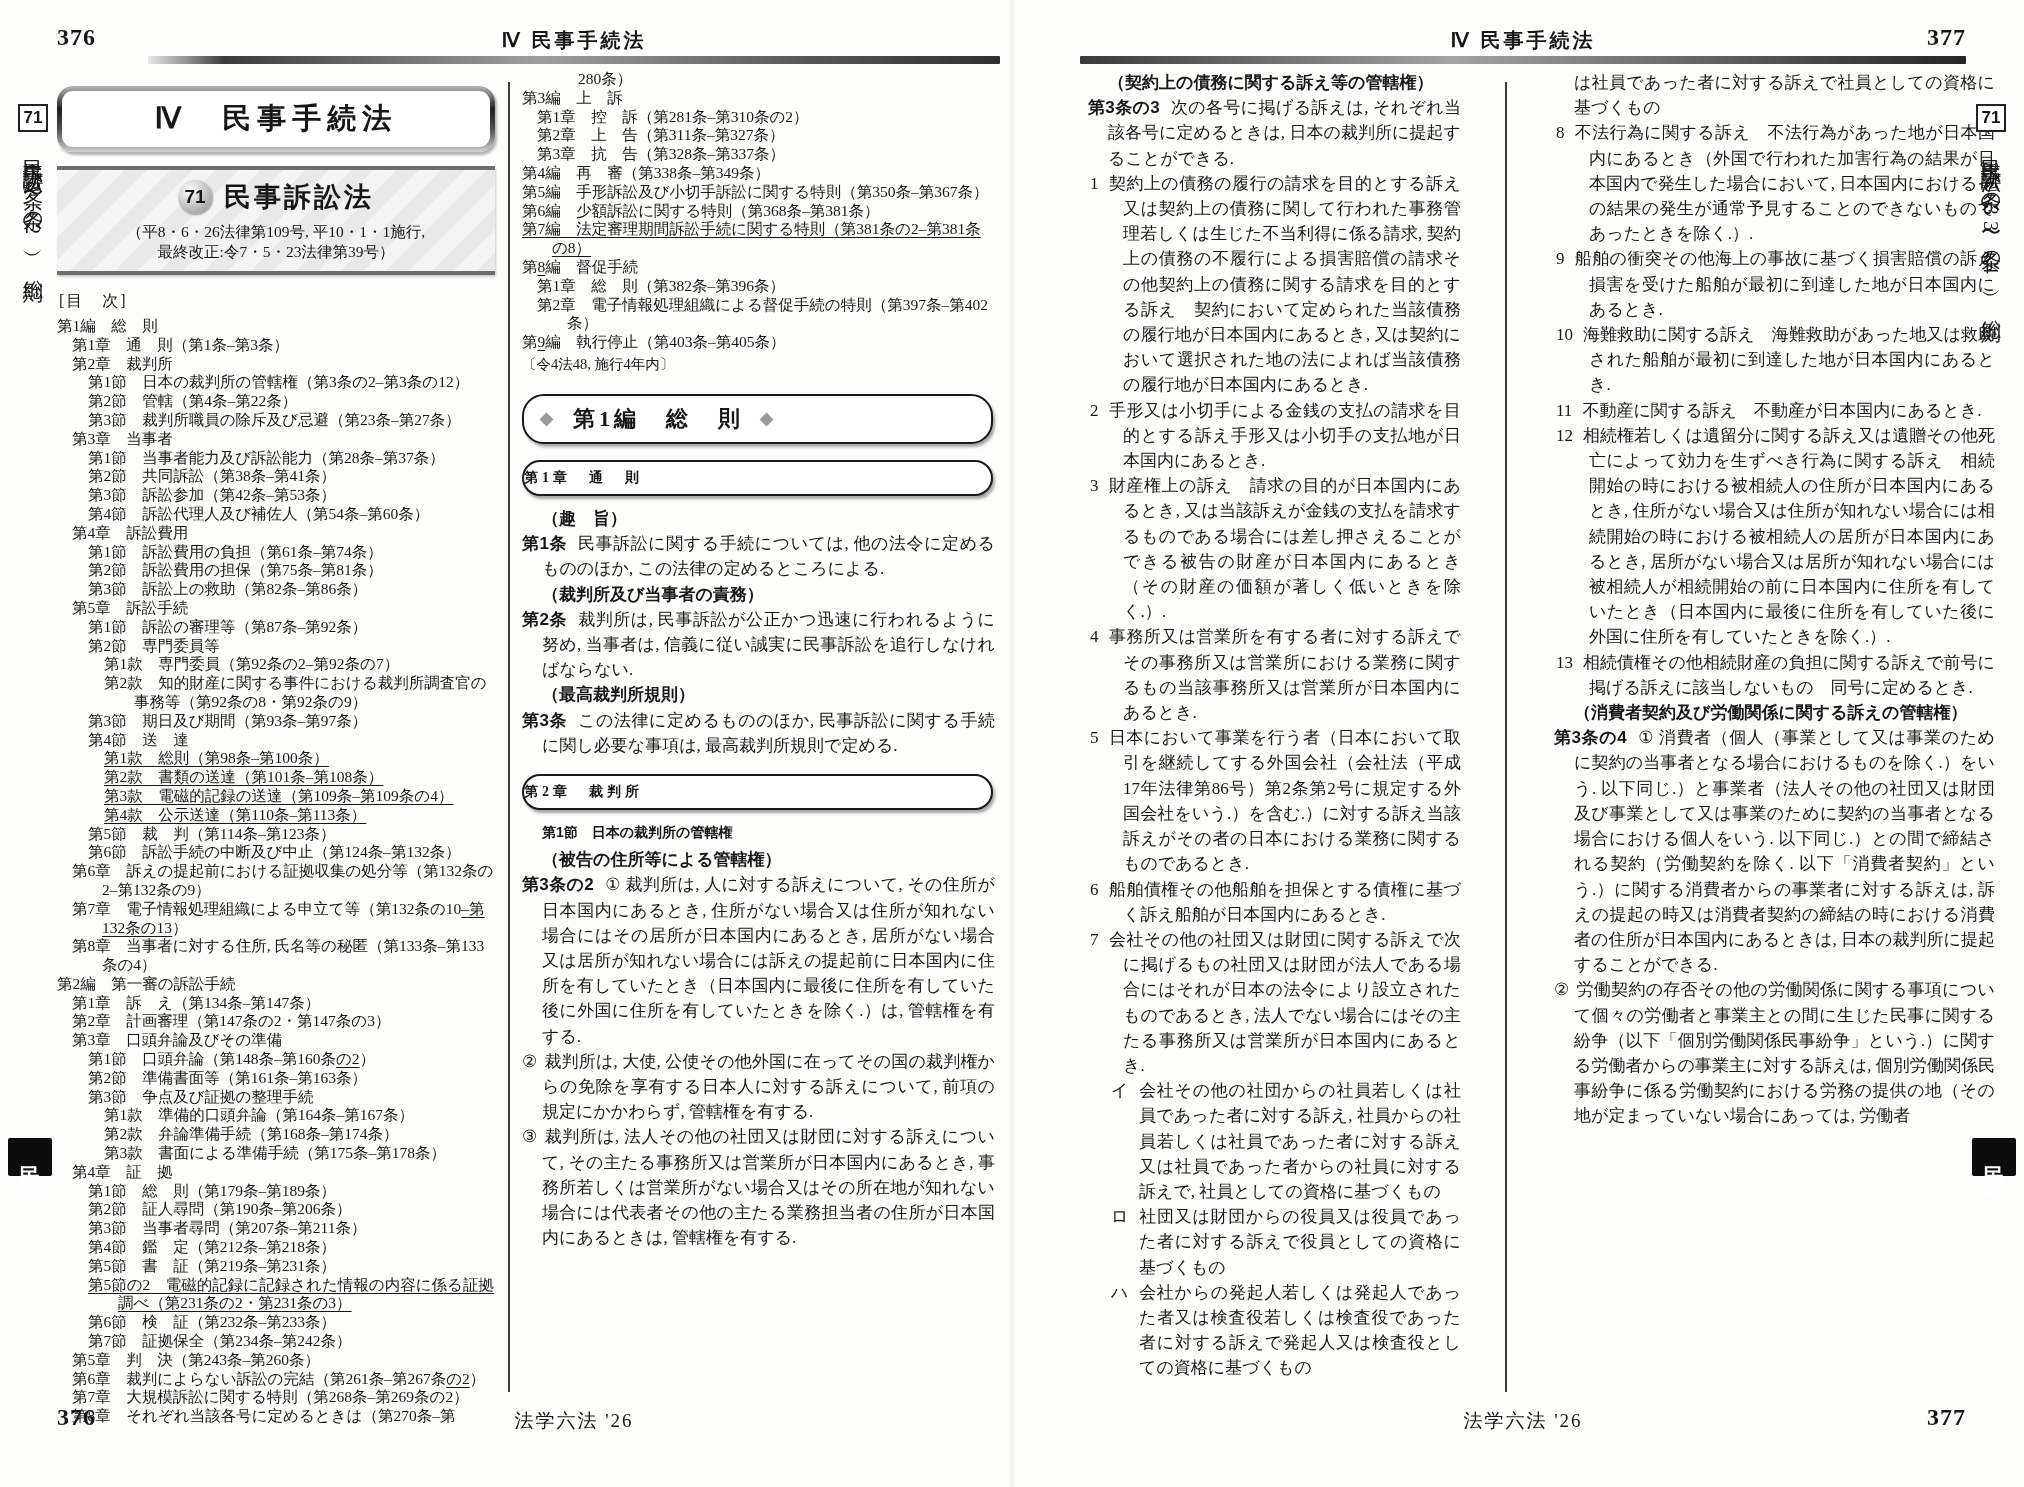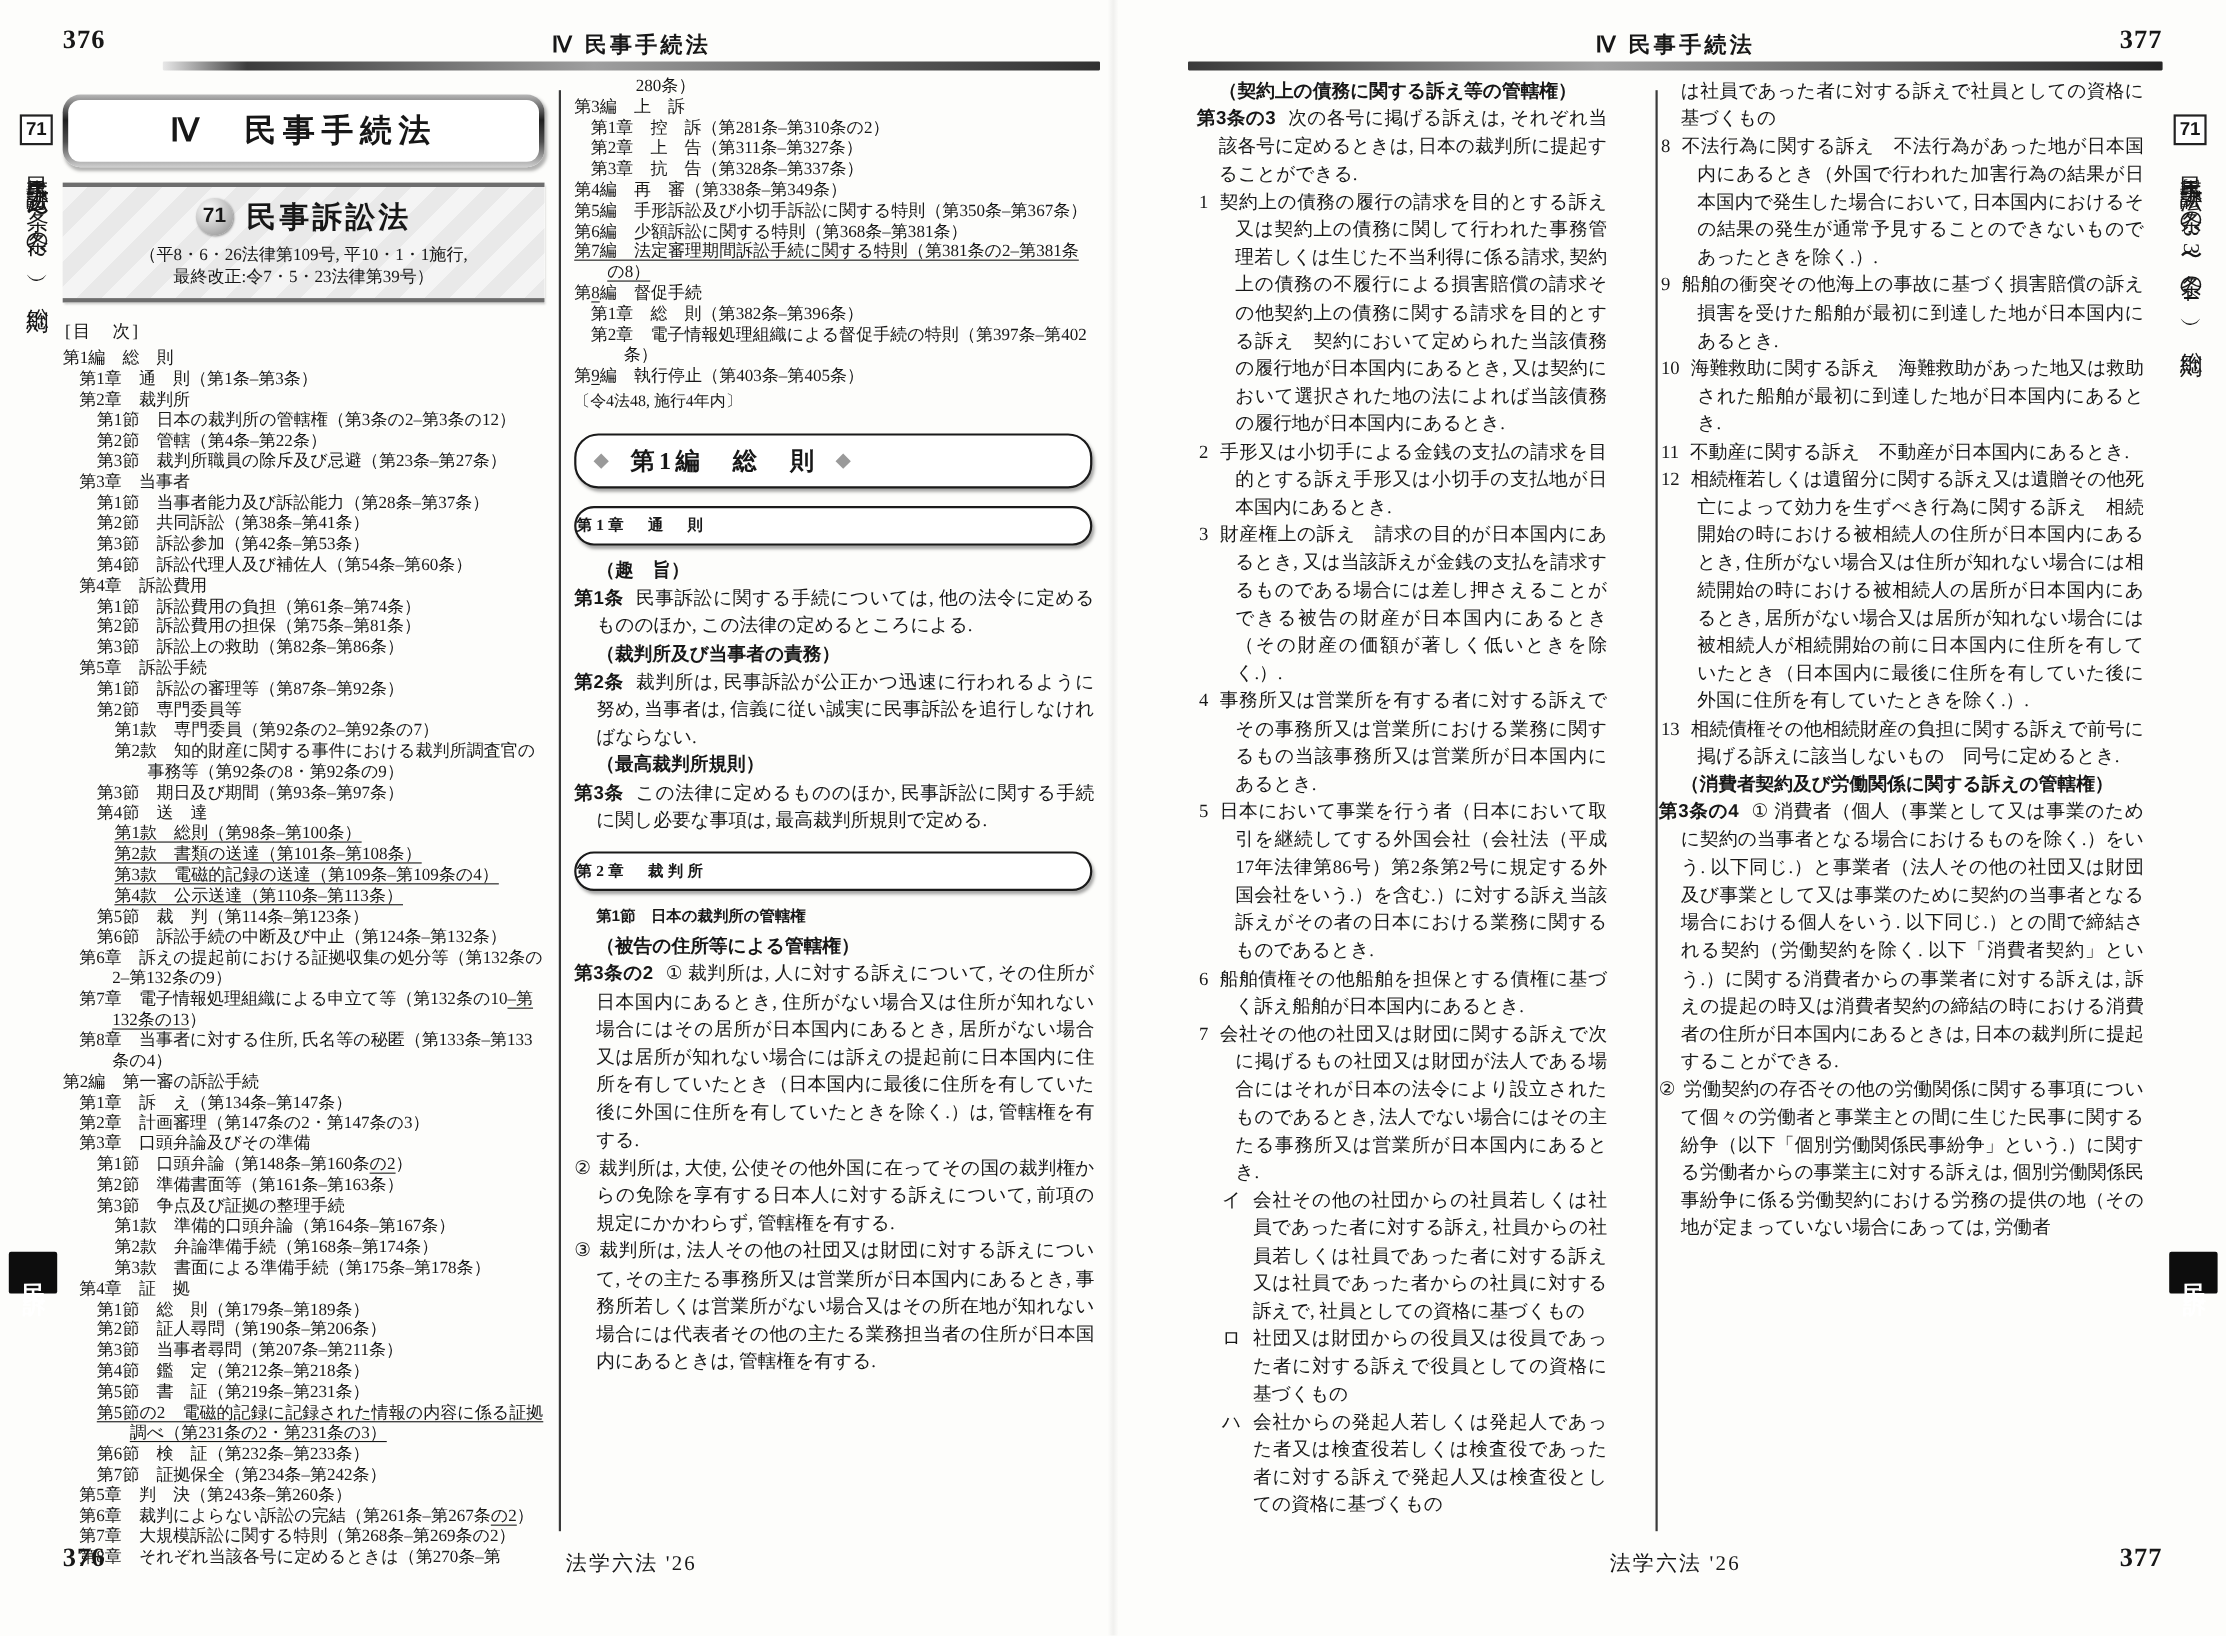--- a/index.html
+++ b/index.html
@@ -20,21 +20,21 @@
   .sidebar{display:flex;flex-direction:column;align-items:center;}
   .numbox{border:2px solid #222;padding:0 4px;font-family:"Liberation Sans",sans-serif;font-weight:bold;font-size:17px;line-height:24px;background:#fff;}
   .vtext{writing-mode:vertical-rl;text-orientation:mixed;font-size:20.5px;letter-spacing:3px;margin-top:12px;}
   .tab{background:#0d0d0d;color:#fff;writing-mode:vertical-rl;text-orientation:mixed;
        font-family:"Liberation Sans",sans-serif;font-weight:bold;font-size:21px;letter-spacing:7px;
        padding:12px 8px;border-radius:2px;}
   
   #l-col1{left:57px;top:86px;width:438px;}
   #l-col2{left:522px;top:70px;width:473px;}
   #r-col1{left:1088px;top:70px;width:373px;}
-  #r-col2{left:1508px;top:70px;width:441px;}
+  #r-col2{left:1554px;top:70px;width:441px;}
   .vrule{width:1.5px;background:#3a3a3a;}
   #vr-l{left:508px;top:82px;height:1310px;}
   #vr-r{left:1505px;top:82px;height:1310px;}
   .gutter{left:1007px;top:0;width:10px;height:1487px;background:linear-gradient(90deg,rgba(0,0,0,0),rgba(0,0,0,.05),rgba(0,0,0,0));}
   
   .lawbox{border-radius:16px;padding:5px;background:linear-gradient(180deg,#b7b7b7,#1f1f1f 35%,#4e4e4e 65%,#cfcfcf);box-shadow:2px 3px 3px rgba(0,0,0,.3);}
   .lawbox-inner{background:#fff;border-radius:11px;text-align:center;font-weight:bold;font-size:29px;
        padding:8px 0;font-family:"Liberation Sans",sans-serif;letter-spacing:6px;}
   .titlebox{margin-top:14px;border-top:4px solid #6e6e6e;border-bottom:4px solid #6e6e6e;
        background:repeating-linear-gradient(135deg,#f4f4f4 0 16px,#e9e9e9 16px 32px);

